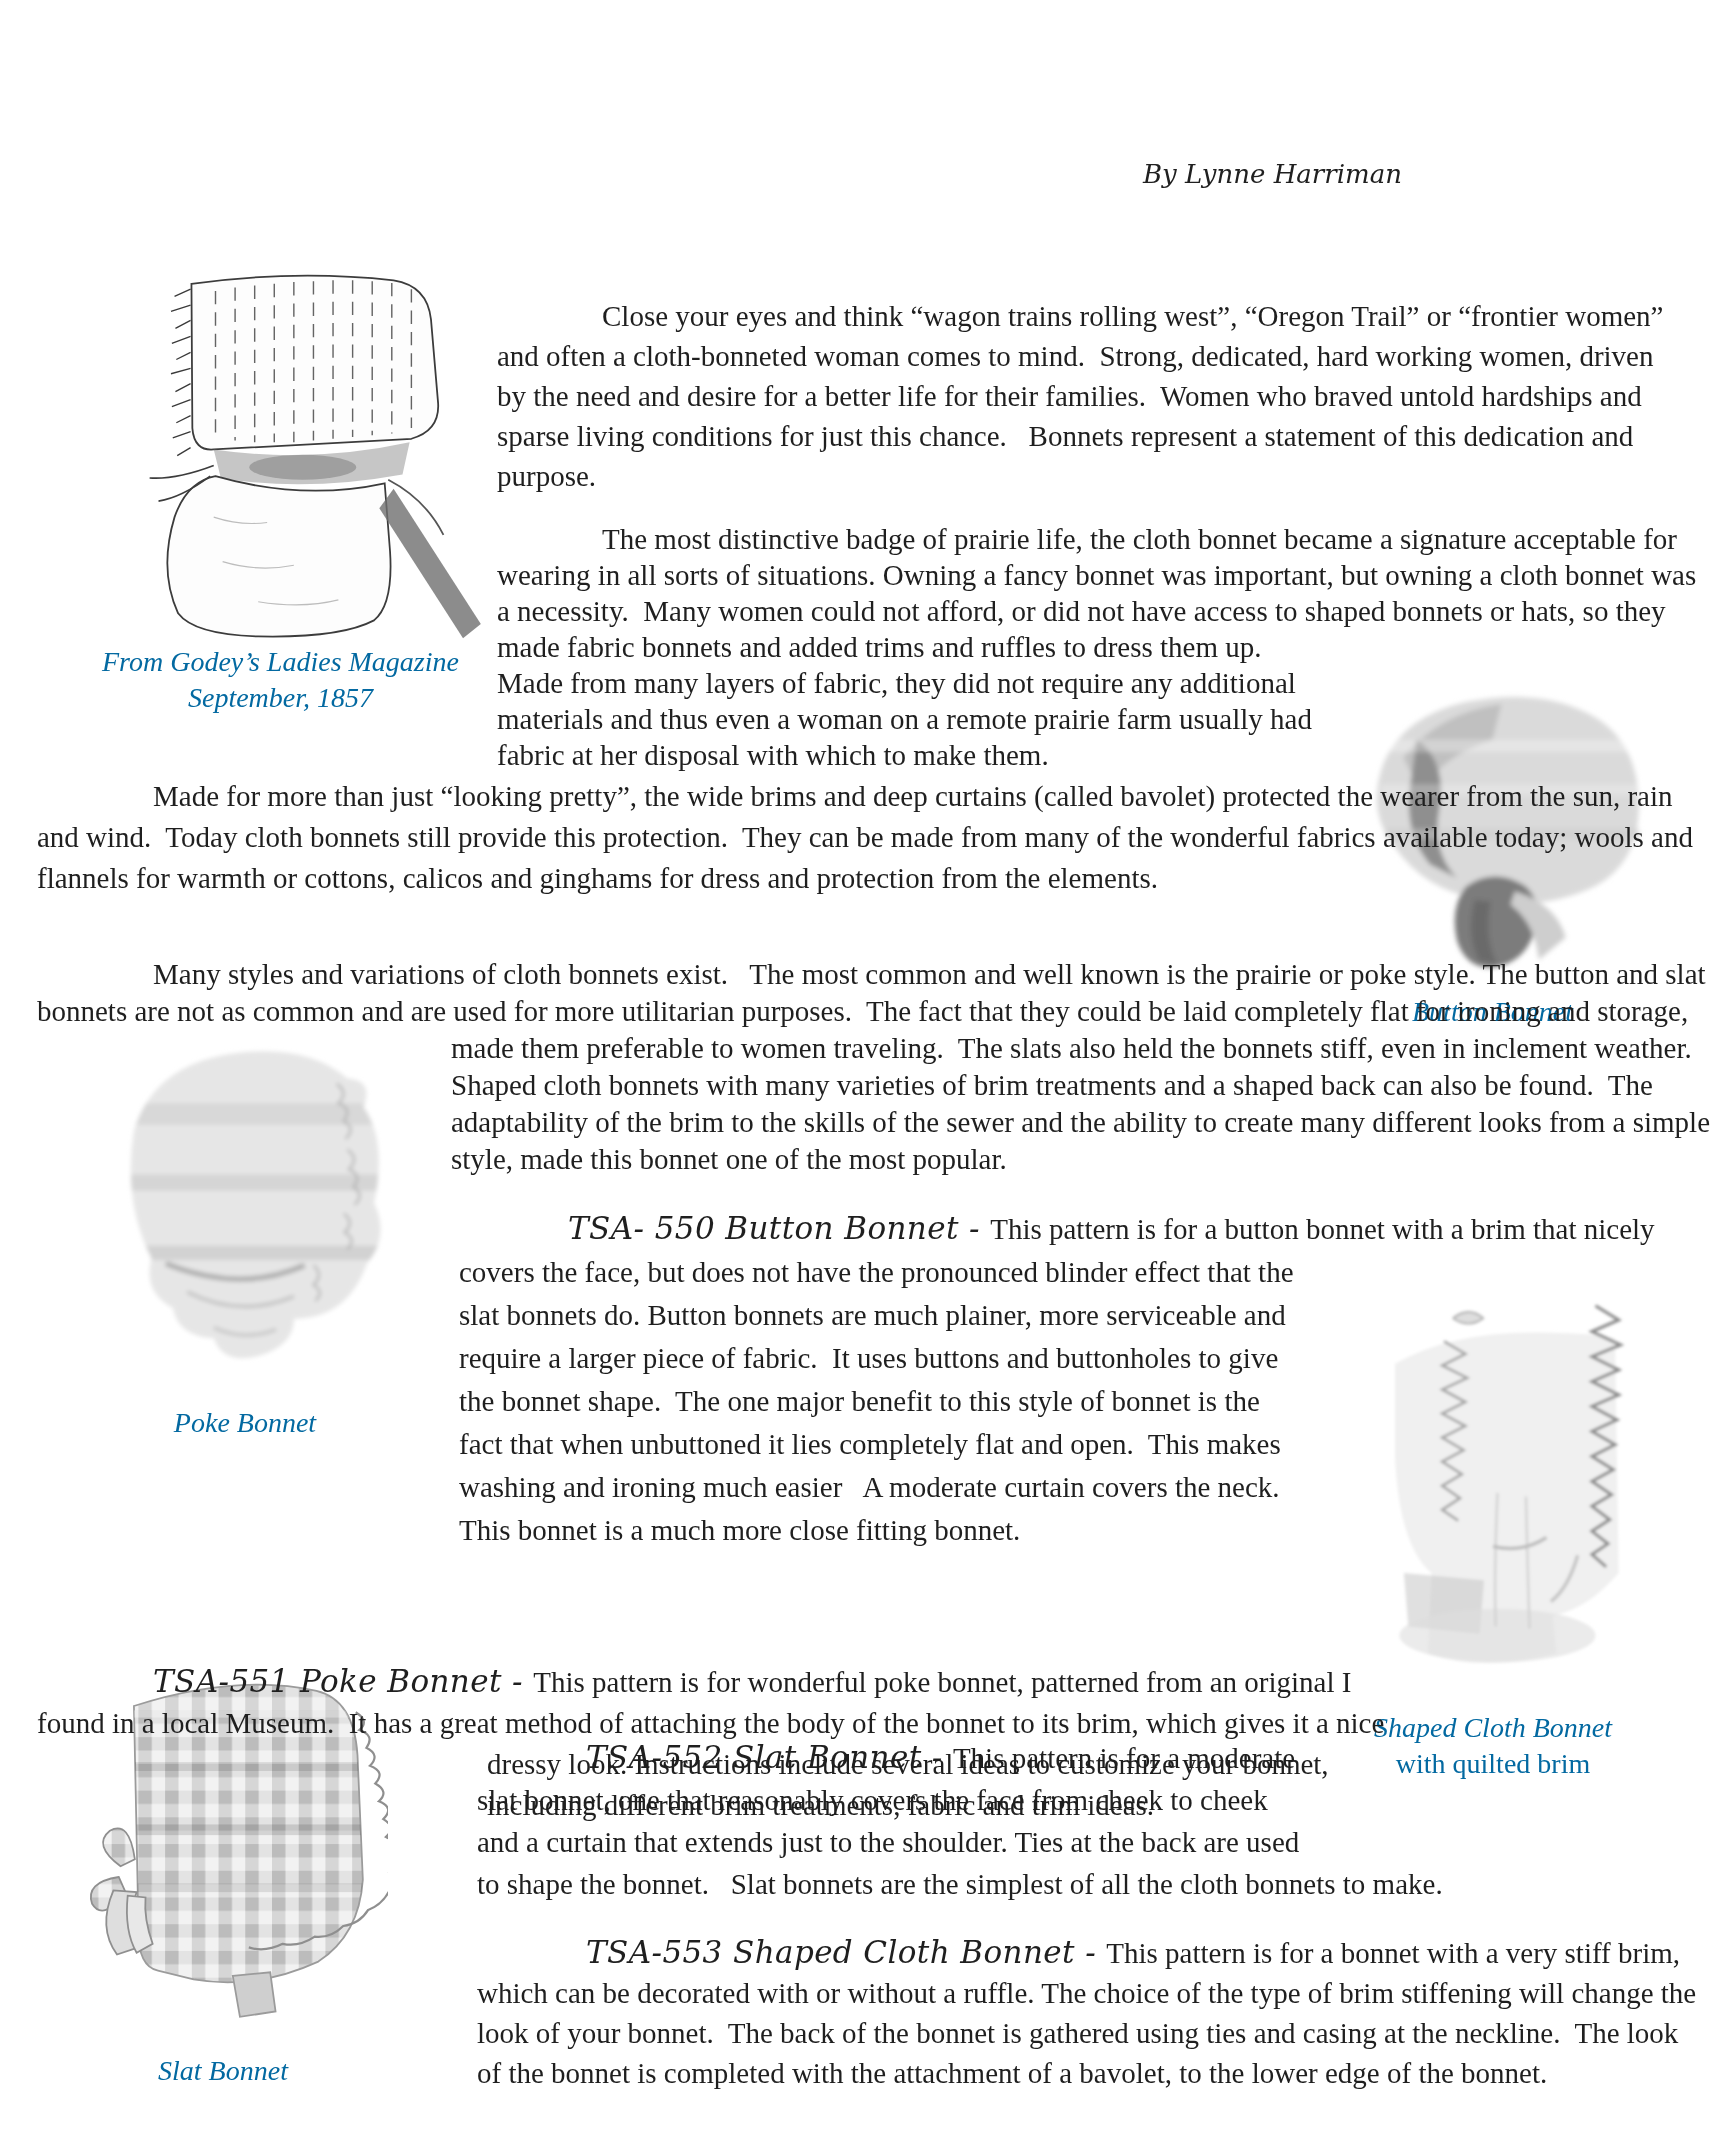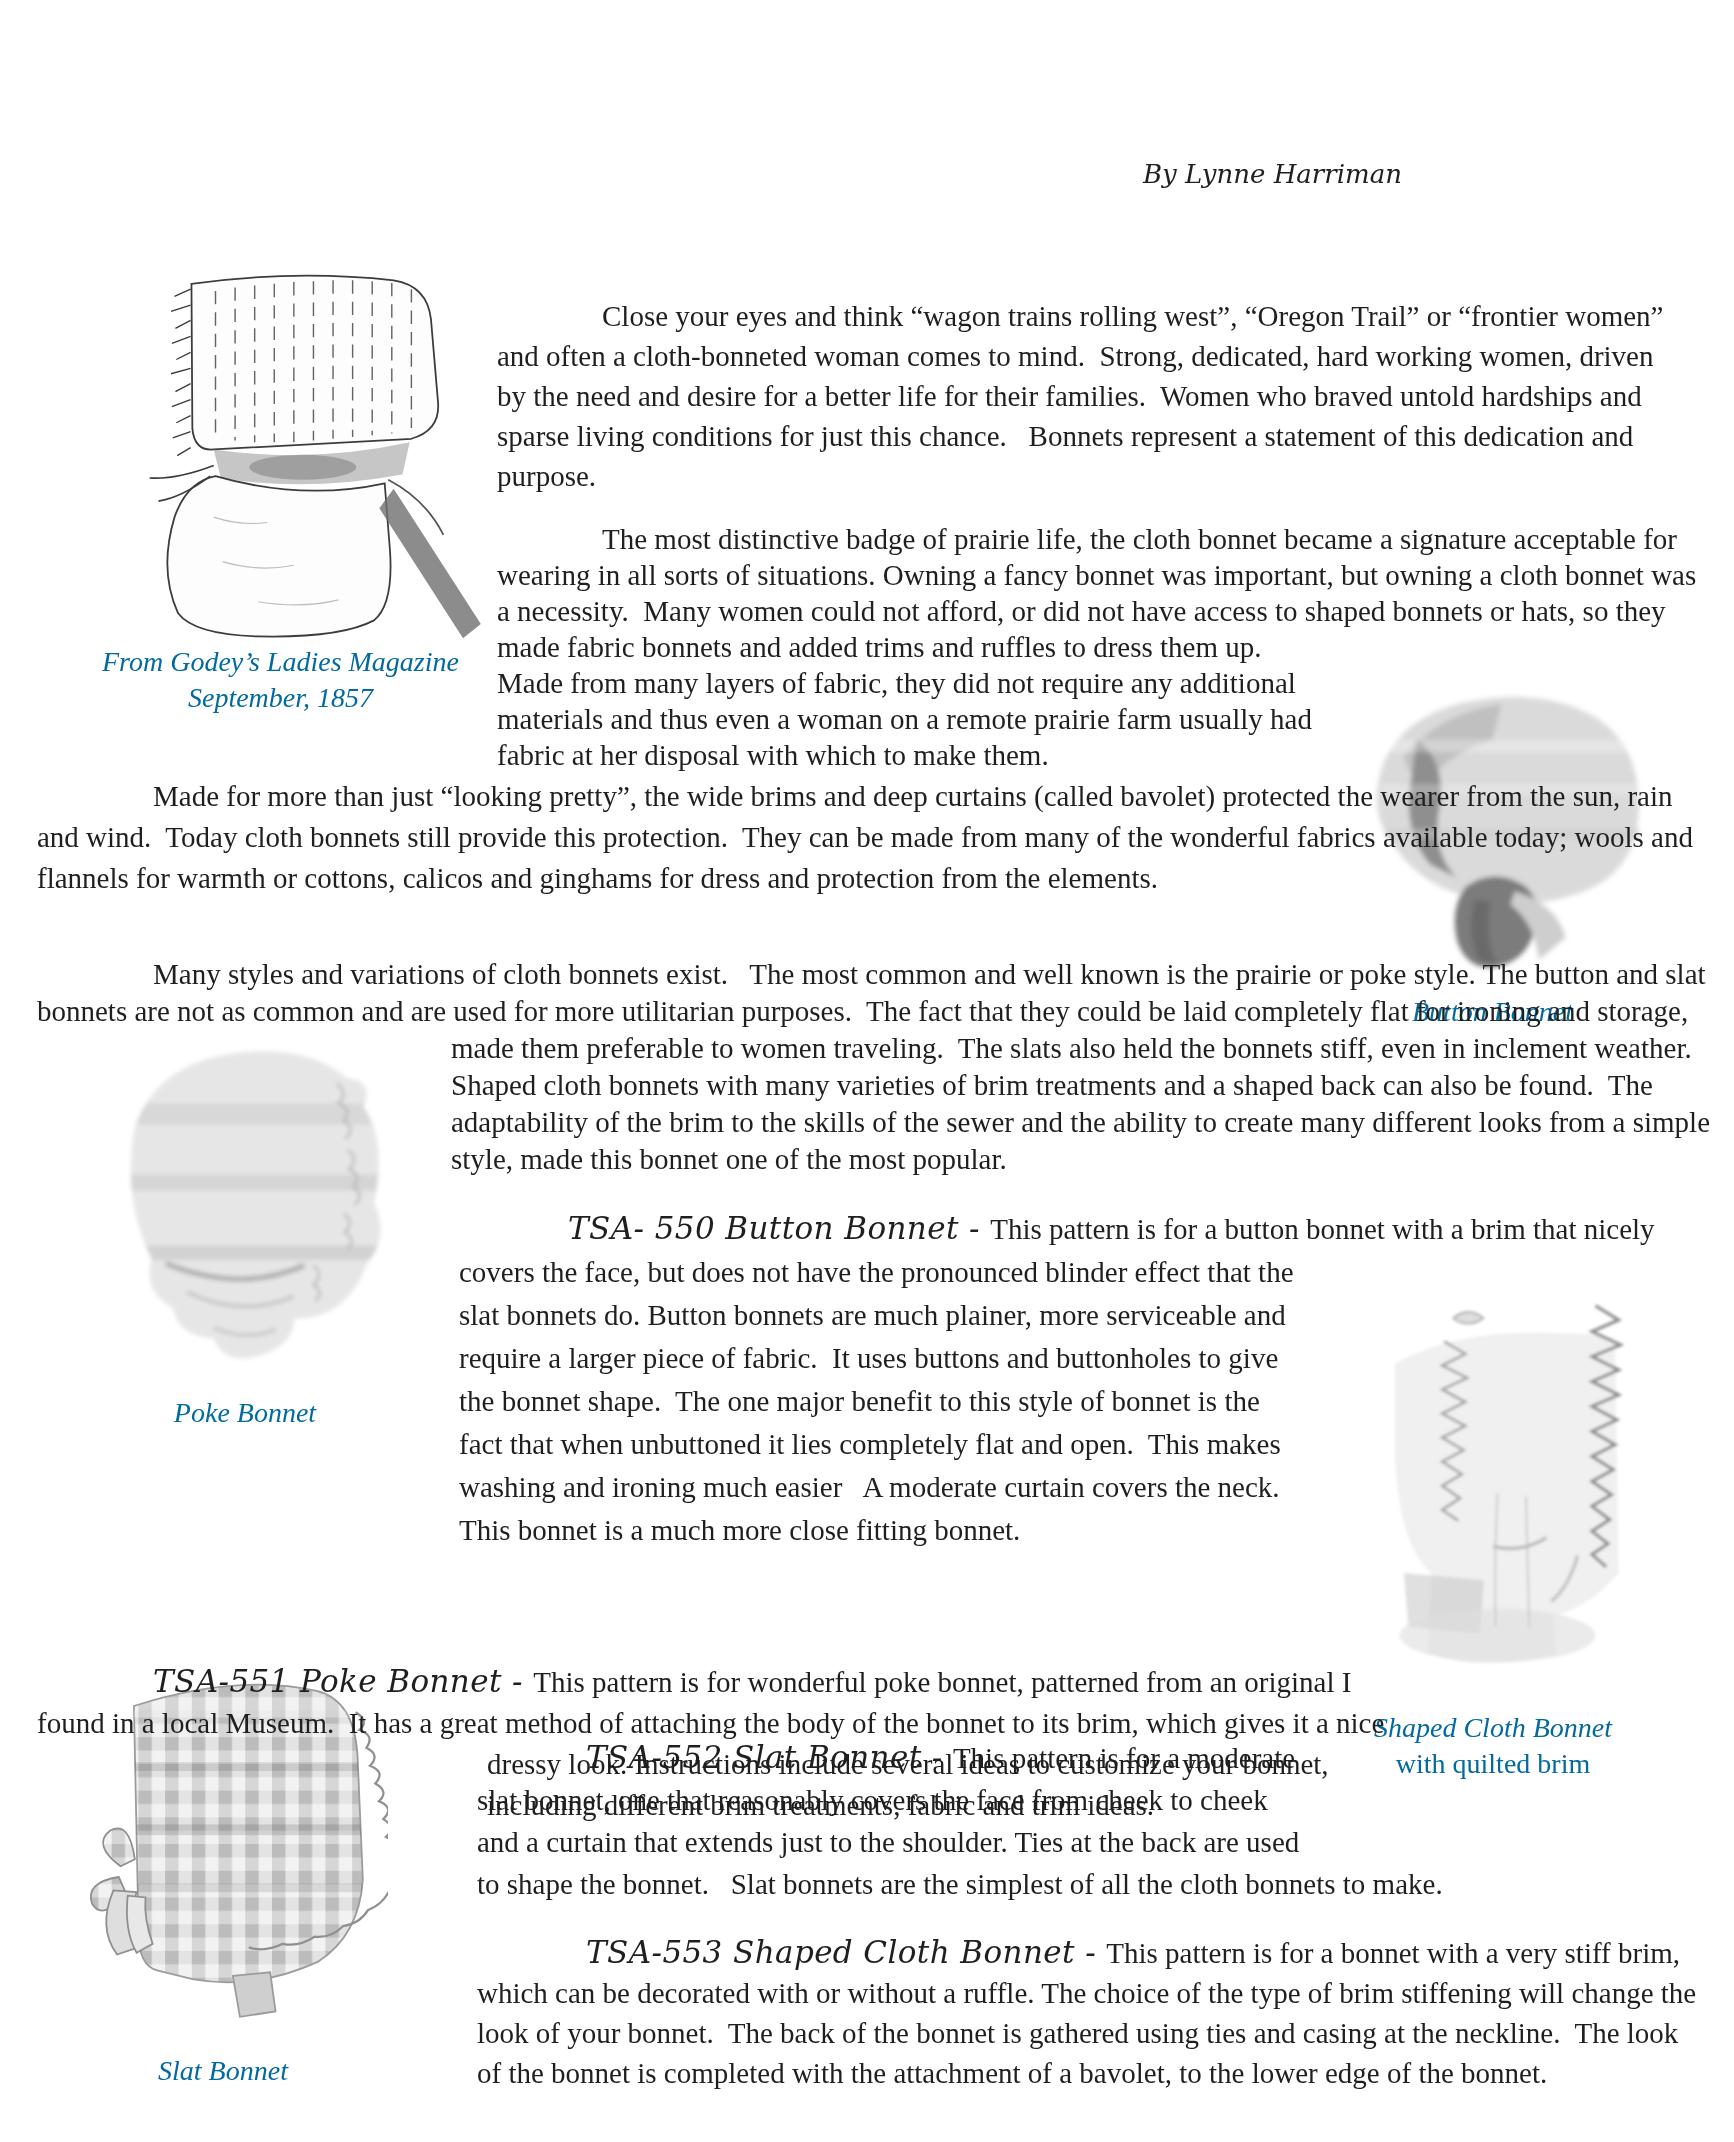--- a/index.html
+++ b/index.html
@@ -65,21 +65,21 @@
   .fig-slat{left:58px;top:1657px;width:330px;}
   .caption{
     font-style:italic;
     font-size:28px;
     line-height:36px;
     color:#0369a1;
   }
   .caption .plain{font-style:normal;}
   .fig-godeys .caption{margin-top:3.6px;}
   .fig-button .caption{margin-top:18px;}
-  .fig-poke .caption{margin-top:14px;}
+  .fig-poke .caption{margin-top:24px;}
   .fig-shaped .caption{margin-top:5.3px;}
   .fig-slat .caption{margin-top:12.5px;}
   svg{display:block;margin:0 auto;}
 </style>
 </head>
 <body>
 
 <div class="page">
 
   <div class="byline">By Lynne Harriman</div>

